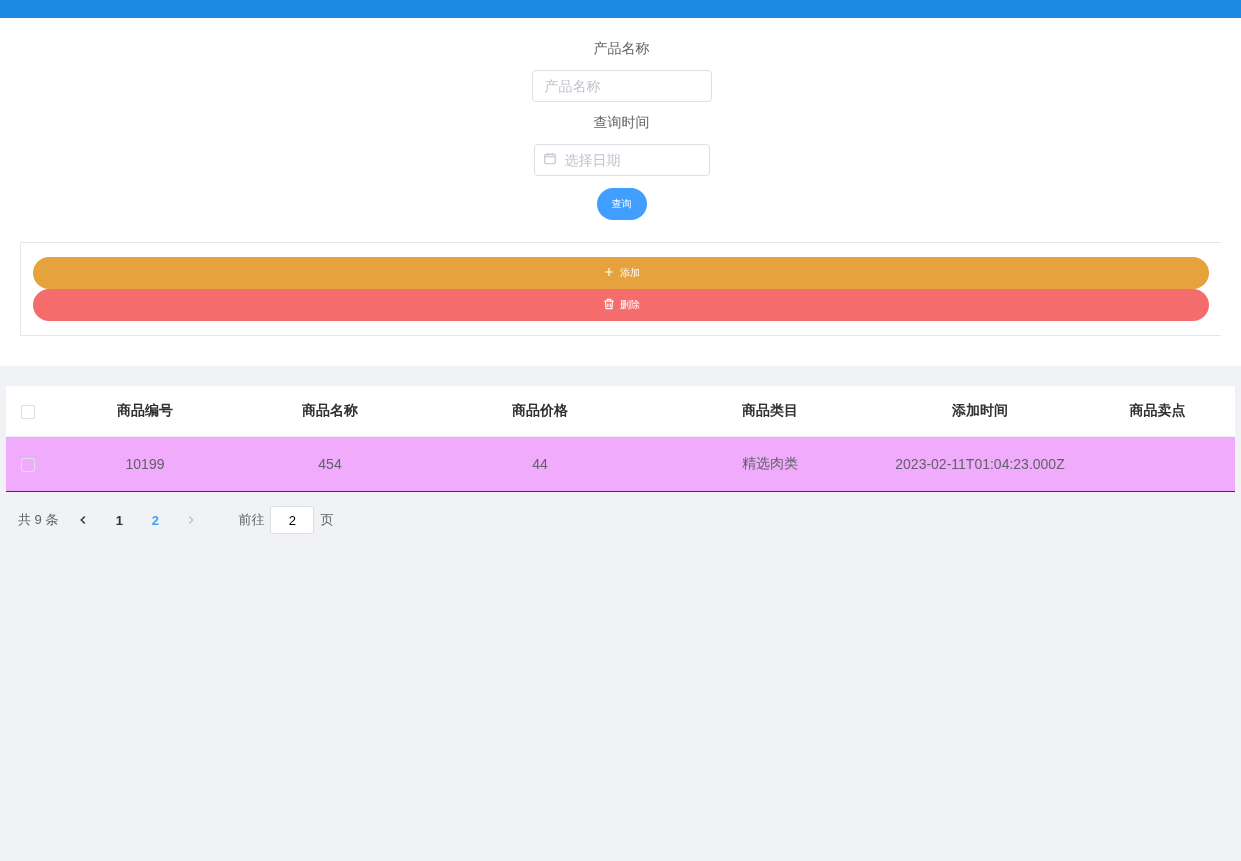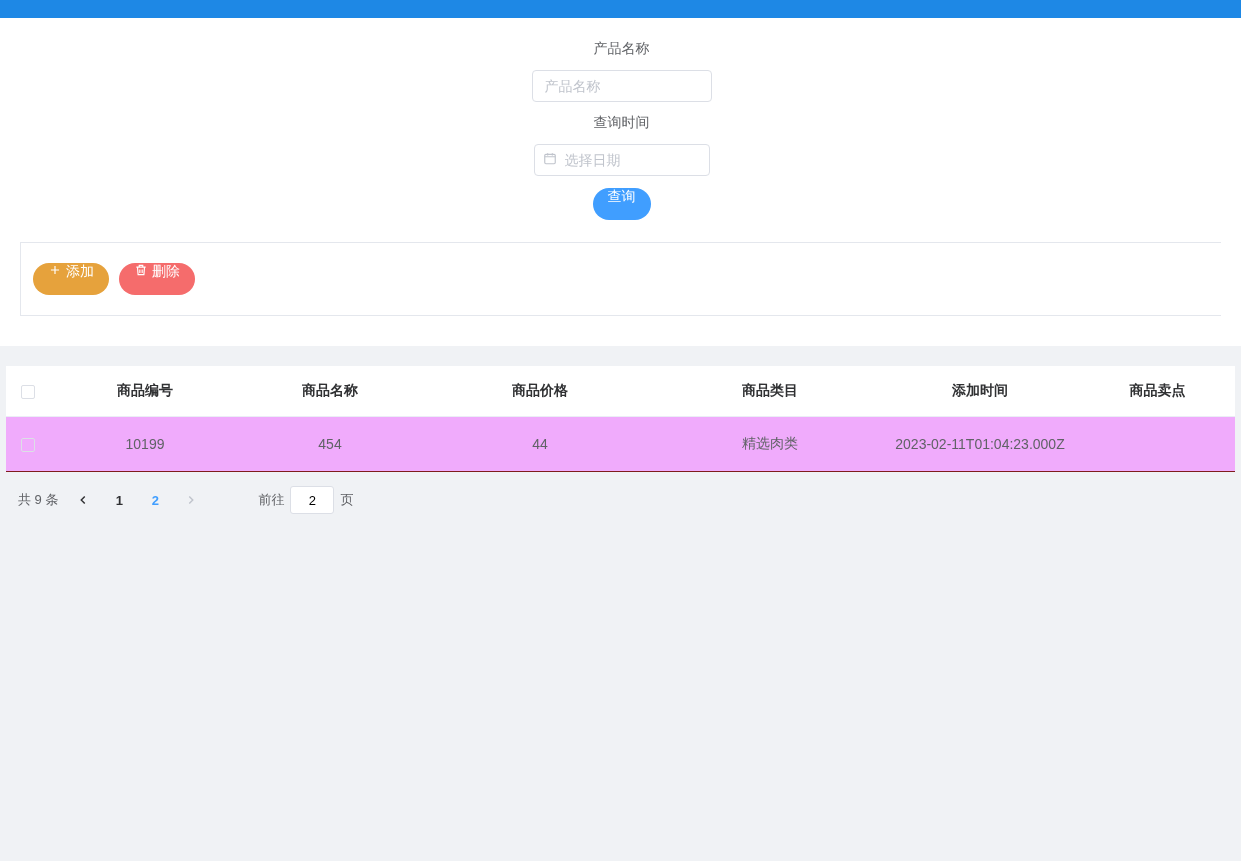--- a/index.html
+++ b/index.html
@@ -49,42 +49,43 @@
       position: absolute;
       left: 9px;
       top: 50%;
       transform: translateY(-50%);
       color: #c0c4cc;
       pointer-events: none;
     }
     .text-input::placeholder, .date-input::placeholder { color: #c0c4cc; }
     .btn {
       display: inline-flex;
+      align-items: center;
       justify-content: center;
       height: 32px;
       padding: 0 15px;
       border-radius: 16px;
-      font-size: 14px;
+      font-size: 10px;
       cursor: pointer;
       border: none;
       gap: 4px;
     }
     .btn-primary { background: #409eff; color: #fff; }
     .btn-warning { background: #e6a23c; color: #fff; }
     .btn-danger  { background: #f56c6c; color: #fff; }
     .toolbar-wrap {
       background: #fff;
       padding: 0 20px 30px 20px;
     }
     .toolbar {
       border: 1px solid #e4e7ed;
       border-right: none;
-      padding: 20px 12px;
+      padding: 14px 12px;
       display: flex;
-      gap: 10px;
+      flex-direction: column;
     }
     .table-section {
       margin: 20px 6px 0 6px;
     }
     table {
       width: 100%;
       border-collapse: collapse;
       background: #f0abfc;
       table-layout: fixed;
     }
@@ -147,21 +148,21 @@
       color: #303133;
       cursor: pointer;
       font-size: 13px;
     }
     .page-number.active { color: #409eff; }
     .pagination .spacer { width: 8px; }
     .jumper {
       display: inline-flex;
       align-items: center;
       gap: 6px;
-      margin-left: 20px;
+      margin-left: 0;
     }
     .jumper input {
       width: 44px;
       height: 28px;
       border: 1px solid #dcdfe6;
       border-radius: 3px;
       text-align: center;
       font-size: 13px;
       outline: none;
     }

